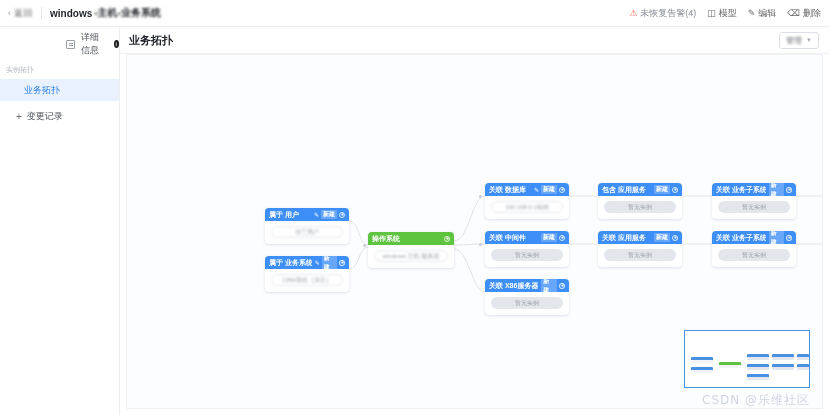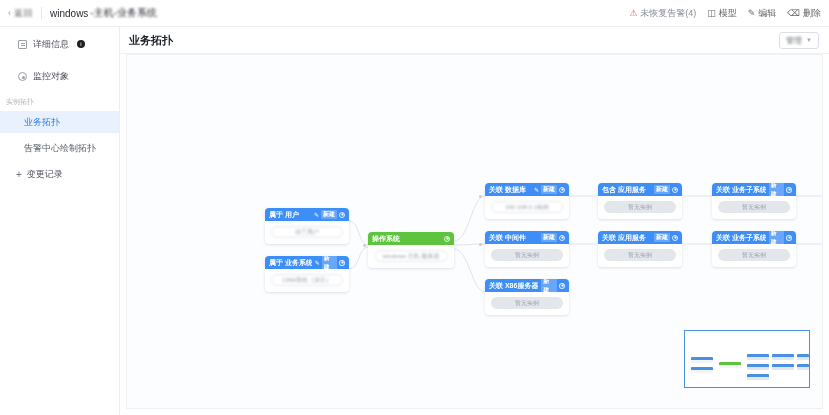--- a/index.html
+++ b/index.html
@@ -15,38 +15,39 @@
   
   .topbar {
     position: absolute; top: 0; left: 0; width: 829px; height: 27px;
     background: #fff; border-bottom: 1px solid #eceef1;
     display: flex; align-items: center; padding: 0 8px;
   }
   .tb-back { display:flex; align-items:center; gap:3px; font-size:9px; color:#666; cursor:pointer; }
   .tb-chev { font-size:9px; color:#999; }
   .tb-back-label { filter: blur(1.3px); letter-spacing:.5px; }
   .tb-div { width:1px; height:12px; background:#e4e6eb; margin:0 8px; }
-  .tb-title { font-size:10px; color:#1f2329; font-weight:400; display:flex; align-items:center; gap:2px; }
+  .tb-title { font-size:10px; color:#1f2329; font-weight:700; display:flex; align-items:center; gap:2px; }
   .tb-title .blurpart { filter: blur(1.2px); }
   .tb-right { margin-left:auto; display:flex; align-items:center; gap:11px; font-size:9px; color:#666; }
   .tb-act { display:flex; align-items:center; gap:3px; cursor:pointer; white-space:nowrap; }
   .tb-act .ic { font-size:9px; line-height:1; }
   .tb-alarm { color:#8a8f99; }
   .tb-alarm .ic { color:#f5564a; }
 
   
   .sidebar {
     position: absolute; top: 27px; left: 0; width: 120px; height: 388px;
     background: #fff; border-right: 1px solid #eceef1;
     padding-top: 6px;
   }
   .side-item {
     height: 22px; display:flex; align-items:center; gap:6px;
     padding-left: 18px; font-size:9px; color:#4a4f57; cursor:pointer;
     margin-bottom: 10px;
+    margin-left: 48px;
   }
   .side-item .sic { width:9px; height:9px; display:inline-block; position:relative; flex:0 0 auto; }
   .side-item .sic.doc { border:1px solid #9aa0a8; border-radius:1px; }
   .side-item .sic.doc::after { content:""; position:absolute; left:2px; top:2px; width:4px; height:1px; background:#9aa0a8; box-shadow:0 2px 0 #9aa0a8; }
   .side-item .sic.circ { border:1px solid #9aa0a8; border-radius:50%; }
   .side-item .sic.circ::after { content:""; position:absolute; left:3px; top:3px; width:3px; height:3px; border-radius:50%; background:#9aa0a8; }
   .side-badge {
     display:inline-block; width:8px; height:8px; border-radius:50%;
     background:#1f1f1f; color:#fff; font-size:6px; line-height:8px; text-align:center; margin-left:2px;
   }
@@ -166,32 +167,25 @@
       </div>
     </div>
   </div>
 
   <div class="sidebar">
     <div class="side-item">
       <span class="sic doc"></span>
       <span>详细信息</span>
       <span class="side-badge">i</span>
     </div>
-    <div class="side-item">
-      <span class="sic circ"></span>
-      <span>监控对象</span>
-    </div>
 
     <div class="side-group-label">实例拓扑</div>
 
     <div class="side-sub active">
       <span>业务拓扑</span>
-    </div>
-    <div class="side-sub">
-      <span>告警中心绘制拓扑</span>
     </div>
     <div class="side-sub add">
       <span class="plus">+</span>
       <span>变更记录</span>
     </div>
   </div>
 
   <div class="content">
 
     <div class="c-header">
@@ -386,14 +380,15 @@
     <div class="mm-bd" style="left:87px; top:26px; width:22px;"></div>
     <div class="mm-hd" style="left:87px; top:33px; width:22px;"></div>
     <div class="mm-bd" style="left:87px; top:36px; width:22px;"></div>
 
     <div class="mm-hd" style="left:112px; top:23px; width:12px;"></div>
     <div class="mm-bd" style="left:112px; top:26px; width:12px;"></div>
     <div class="mm-hd" style="left:112px; top:33px; width:12px;"></div>
     <div class="mm-bd" style="left:112px; top:36px; width:12px;"></div>
   </div>
 
+  <div class="watermark">CSDN @乐维社区</div>
 
 </div>
 
 </body></html>

